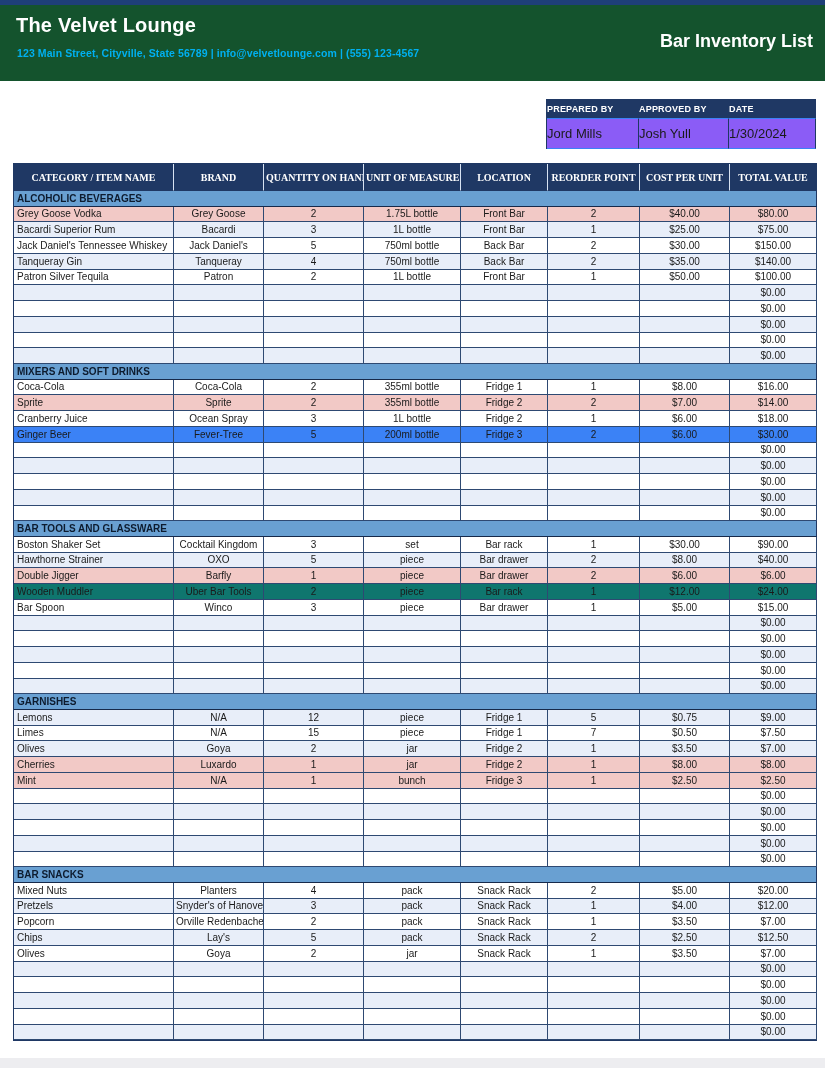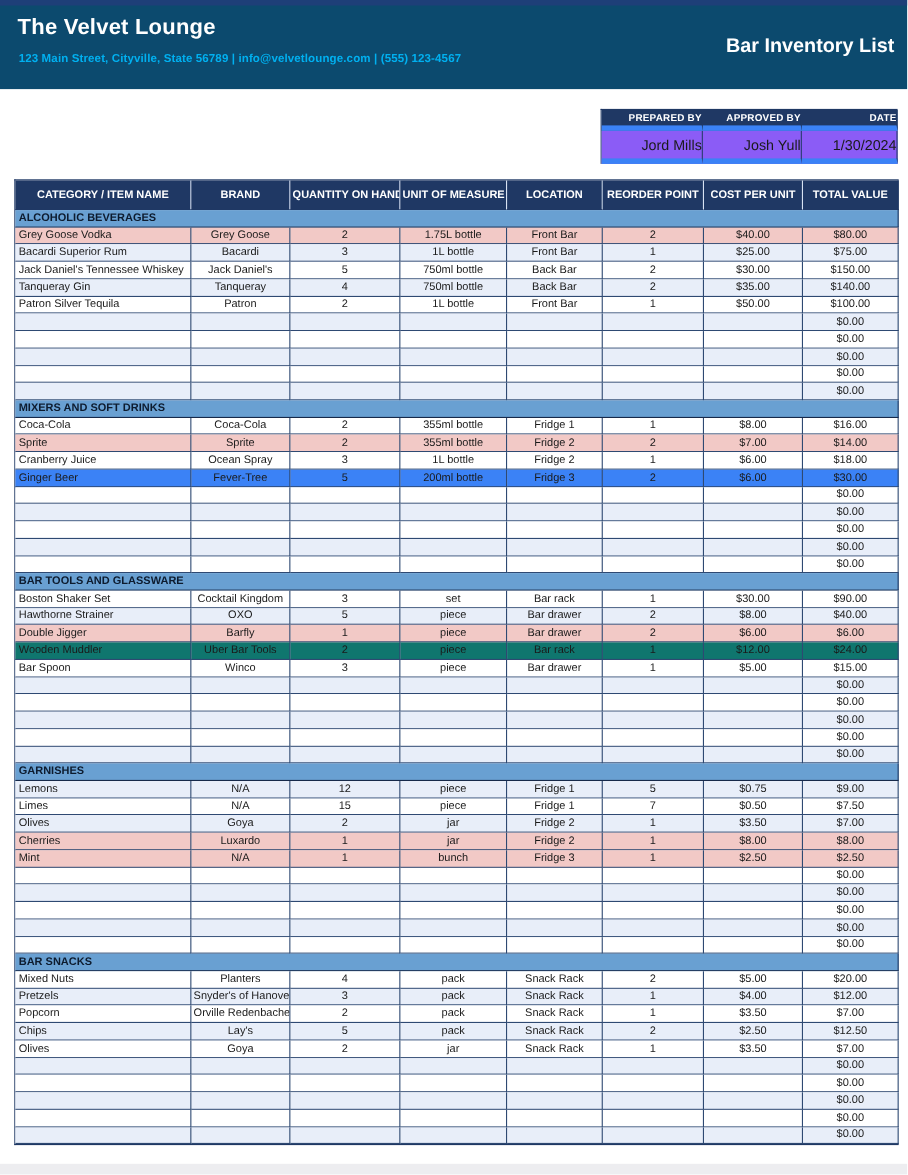--- a/index.html
+++ b/index.html
@@ -6,21 +6,21 @@
   html, body { background: #ffffff; }
   body { font-family: "Liberation Sans", sans-serif; }
   #page {
     position: relative; width: 825px; height: 1068px;
     background: #ffffff; overflow: hidden;
   }
 
   
   .banner {
     position: absolute; left: 0; top: 0; width: 825px; height: 81px;
-    background: #0c4a6e; border-top: 5px solid #1E3F78;
+    background: #14532d; border-top: 5px solid #1E3F78;
   }
   .banner .biz-name {
     position: absolute; left: 16px; top: 9px;
     color: #ffffff; font-size: 20px; font-weight: bold; letter-spacing: 0.2px;
   }
   .banner .contact {
     position: absolute; left: 17px; top: 42px;
     color: #00B0F0; font-size: 10.5px; font-weight: bold; letter-spacing: 0.1px;
   }
   .banner .doc-title {
@@ -29,41 +29,41 @@
   }
 
   
   .approval {
     position: absolute; left: 546px; top: 99px;
     border-collapse: separate; border-spacing: 0;
     border-top: 1px solid #1F3864; border-left: 1px solid #1F3864;
     table-layout: fixed;
   }
   .approval th, .approval td {
-    border-right: 1px solid #1F3864; border-bottom: 5px solid #3b82f6;
-    overflow: hidden; white-space: nowrap; text-align: right; vertical-align: middle;
+    border-right: 1px solid #1F3864; border-bottom: 1px solid #3b82f6;
+    overflow: hidden; white-space: nowrap; text-align: left; vertical-align: middle;
   }
   .approval th {
     background: #1F3864; color: #ffffff;
     font-size: 9px; font-weight: bold; height: 19px; letter-spacing: 0.2px;
   }
   .approval td { height: 30px; font-size: 13px; color: #1a1a1a; background: #8b5cf6; }
 
   
   .inv {
     position: absolute; left: 13px; top: 163px; width: 803px;
     border-collapse: separate; border-spacing: 0; table-layout: fixed;
     border-top: 1px solid #1F3864; border-left: 1px solid #1F3864;
     border-bottom: 1px solid #1F3864;
   }
   .inv th, .inv td {
     overflow: hidden; white-space: nowrap; vertical-align: middle;
     font-size: 10px; color: #1a1a1a; padding: 0 2px;
   }
-  .inv thead tr { height: 27px; }
+  .inv thead tr { height: 27px; font-family: Liberation Serif, serif; }
   .inv thead th {
     background: #1F3864; color: #ffffff; font-weight: bold; text-align: center;
     border-right: 1px solid #D7E2F2; border-bottom: 1px solid #1F3864;
   }
   .inv thead th:last-child { border-right: 1px solid #1F3864; }
   .inv tbody td { border-right: 1px solid #2E4972; border-bottom: 1px solid #2E4972; }
   .inv tr.band { height: 15.5px; margin-left: 40px; }
   .inv tr.band td {
     background: #69A0D2; color: #0D1B2E; font-weight: bold;
     text-align: left; padding-left: 3px;

